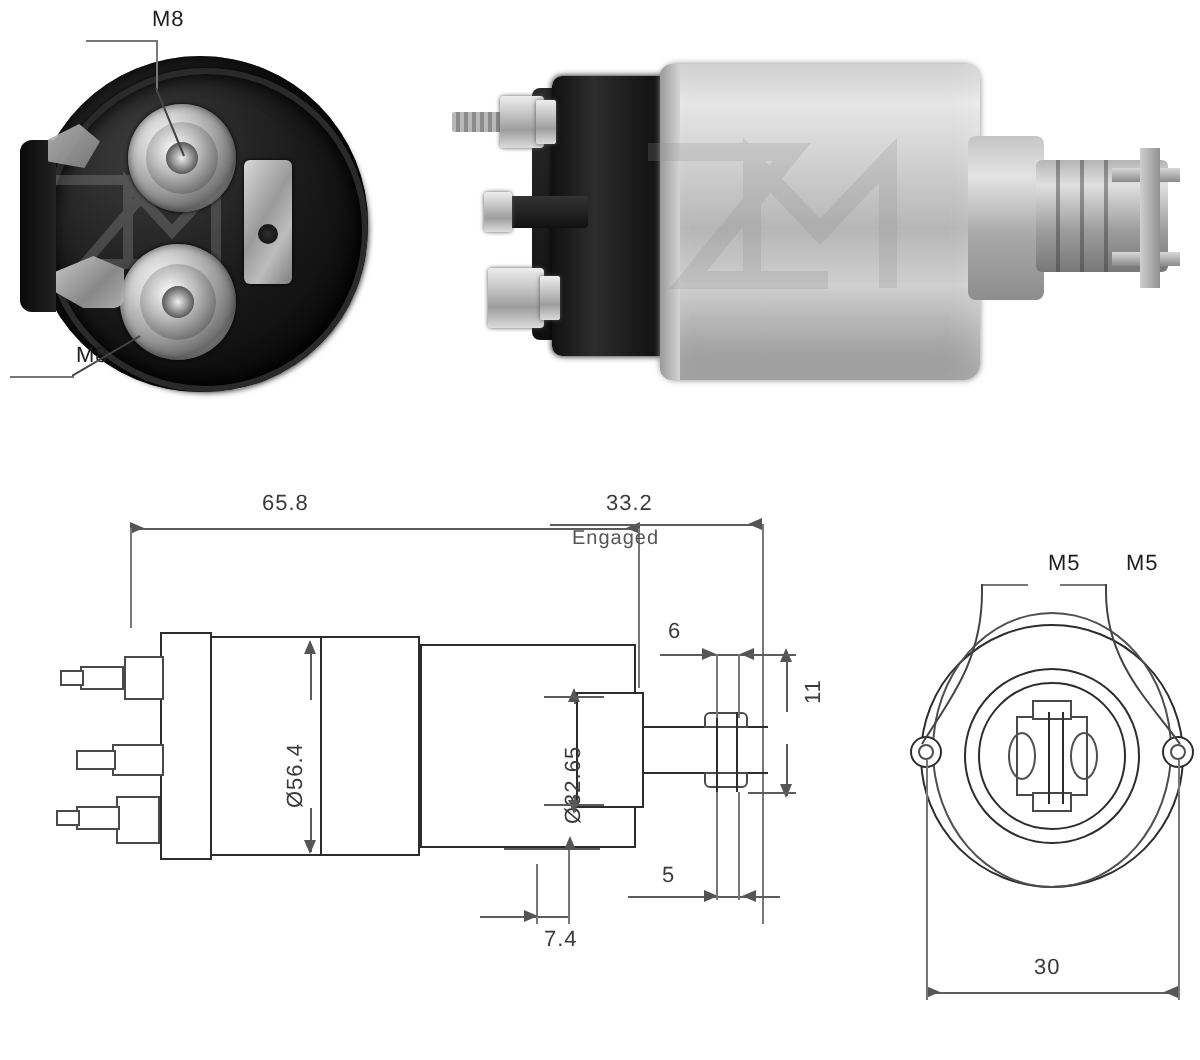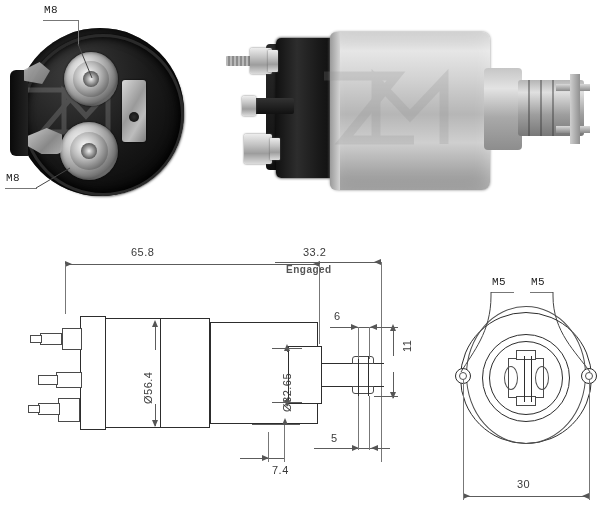--- a/index.html
+++ b/index.html
@@ -9,24 +9,24 @@
     background:#ffffff;
   }
   .stage{position:absolute;inset:0;}
   .abs{position:absolute;}
 
   
   .dimtext{
     font-family:"Liberation Sans",sans-serif;
     font-size:11px;color:#3a3a3a;letter-spacing:.5px;white-space:nowrap;
   }
-  .dimtext.small{font-size:10px;font-weight:bold;}
+  .dimtext.small{font-size:10px;}
   .calltext{
-    font-family:Liberation Mono, monospace;
-    font-size:11px;color:#1e1e1e;white-space:nowrap;letter-spacing:.5px;
+    font-family:Liberation Sans, sans-serif;
+    font-size:11px;color:#1e1e1e;white-space:nowrap;letter-spacing:.5px;margin-left:32px;
   }
   .vert{transform-origin:left top;transform:rotate(-90deg);}
 
   
   .arrL,.arrR{position:absolute;width:0;height:0;border-top:3px solid transparent;border-bottom:3px solid transparent;}
   .arrL{border-right:7px solid #555;}
   .arrR{border-left:7px solid #555;}
   .arrU,.arrD{position:absolute;width:0;height:0;border-left:3px solid transparent;border-right:3px solid transparent;}
   .arrU{border-bottom:7px solid #555;}
   .arrD{border-top:7px solid #555;}

